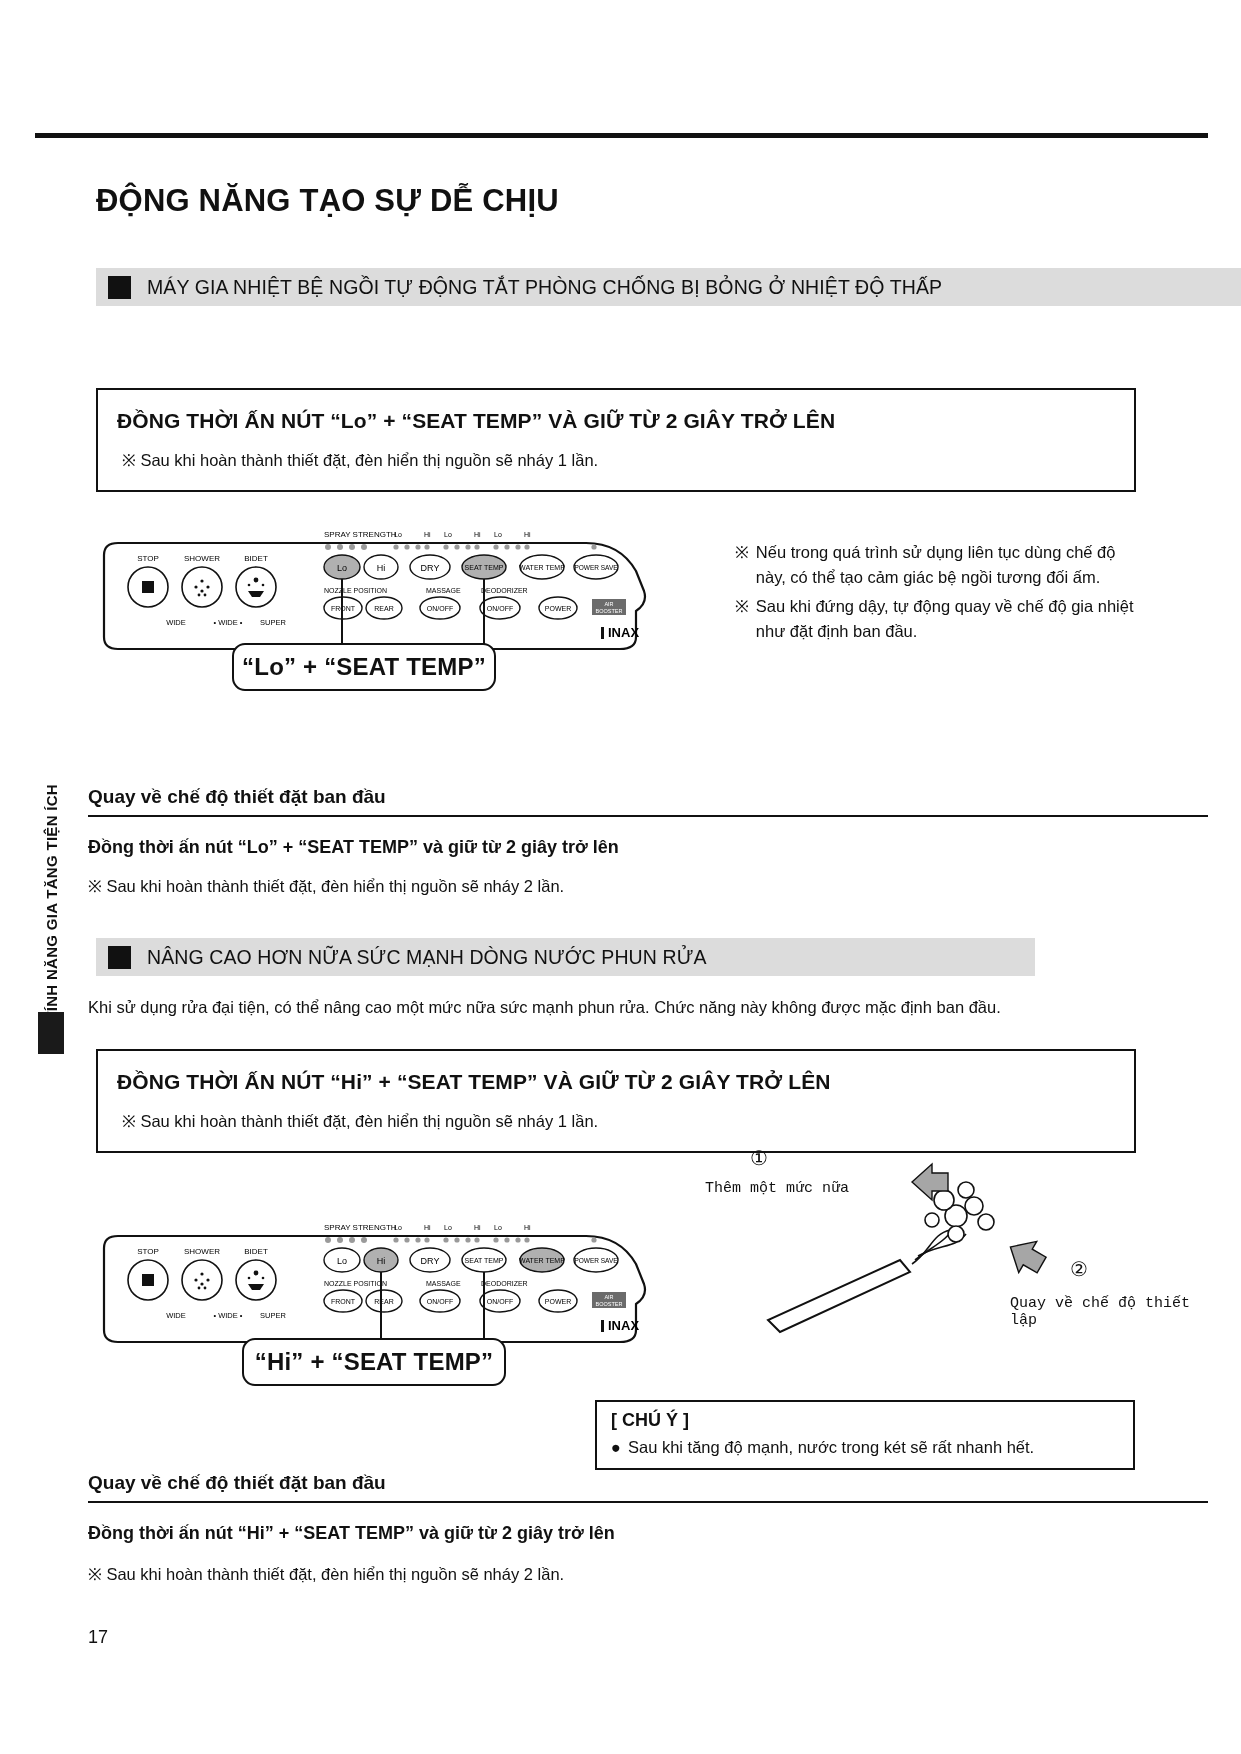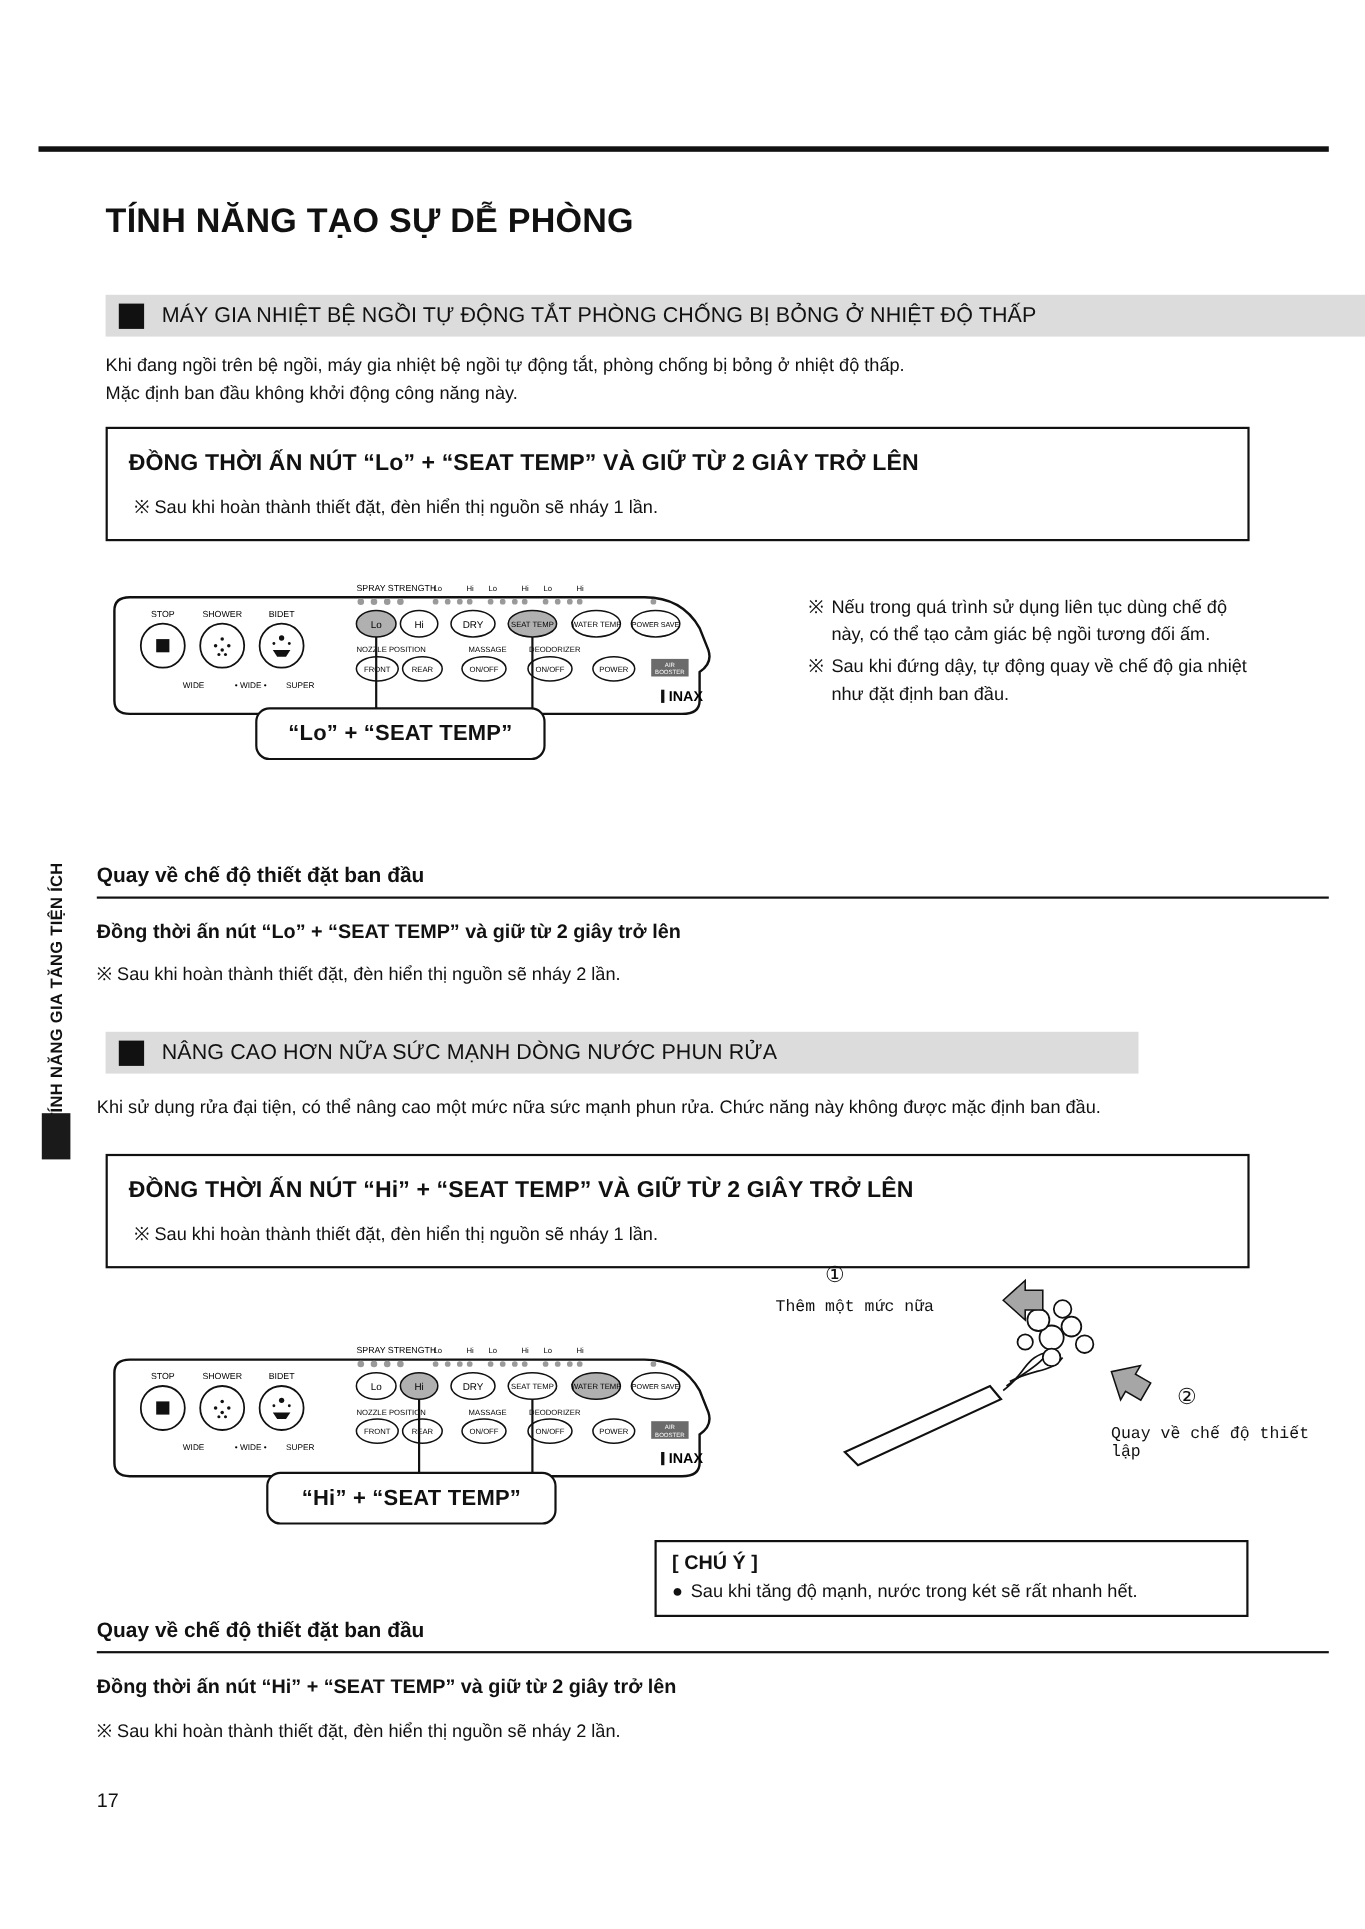--- a/index.html
+++ b/index.html
@@ -147,21 +147,21 @@
   .panel svg { display: block; }
 
   .callout {
     position: absolute;
     border: 2.5px solid #111;
     border-radius: 13px;
     background: #fff;
     display: flex;
     align-items: center;
     justify-content: center;
-    font-size: 20px;
+    font-size: 24px;
     font-weight: bold;
     letter-spacing: 0.2px;
   }
 
   .attn {
     position: absolute;
     border: 2px solid #111;
     box-sizing: border-box;
     background: #fff;
   }
@@ -199,31 +199,27 @@
 
 <div class="page">
 
   <div class="top-rule"></div>
 
   <div class="side-tab">
     <span>TÍNH NĂNG GIA TĂNG TIỆN ÍCH</span>
   </div>
   <div class="side-black"></div>
 
-  <h1 class="title">TÍNH NĂNG TẠO SỰ DỄ PHÒNG</h1>
+  <h1 class="title">ĐỘNG NĂNG TẠO SỰ DỄ CHỊU</h1>
 
   <div class="band" style="left:96px; top:268px; width:1237px;">
     <div class="sq"></div>
     <div class="btxt">MÁY GIA NHIỆT BỆ NGỒI TỰ ĐỘNG TẮT PHÒNG CHỐNG BỊ BỎNG Ở NHIỆT ĐỘ THẤP</div>
   </div>
 
-  <div class="para" style="left:96px; top:320px; width:1100px;">
-    <div>Khi đang ngồi trên bệ ngồi,  máy gia nhiệt bệ ngồi tự động tắt, phòng chống bị bỏng ở nhiệt độ thấp.</div>
-    <div>Mặc định ban đầu không khởi động công năng này.</div>
-  </div>
 
   <div class="box" style="left:96px; top:388px; width:1040px; height:104px;"></div>
   <div class="box-title" style="left:117px; top:409px;">ĐỒNG THỜI ẤN NÚT “Lo” + “SEAT TEMP” VÀ GIỮ TỪ 2 GIÂY TRỞ LÊN</div>
   <div class="box-note" style="left:122px; top:448px;">※ Sau khi hoàn thành thiết đặt, đèn hiển thị nguồn sẽ nháy 1 lần.</div>
 
   <div class="panel" style="left:96px; top:525px;">
     <svg width="560" height="135" viewBox="0 0 560 135">
       <path d="M8,30 Q8,18 22,18 L490,18 Q524,18 540,46 L548,66 Q552,78 540,86 L540,112 Q540,124 524,124 L22,124 Q8,124 8,112 Z" fill="#ffffff" stroke="#111" stroke-width="2.2"></path>
 
       <circle cx="52" cy="62" r="20" fill="#fff" stroke="#111" stroke-width="1.6"></circle>

